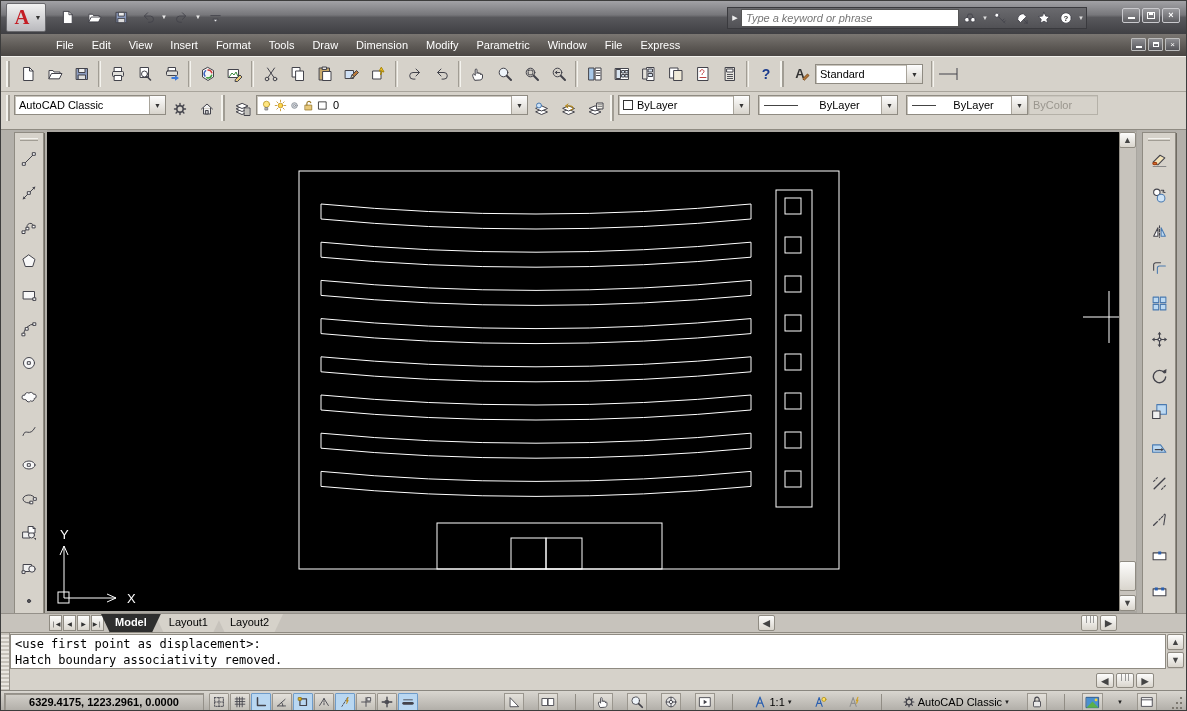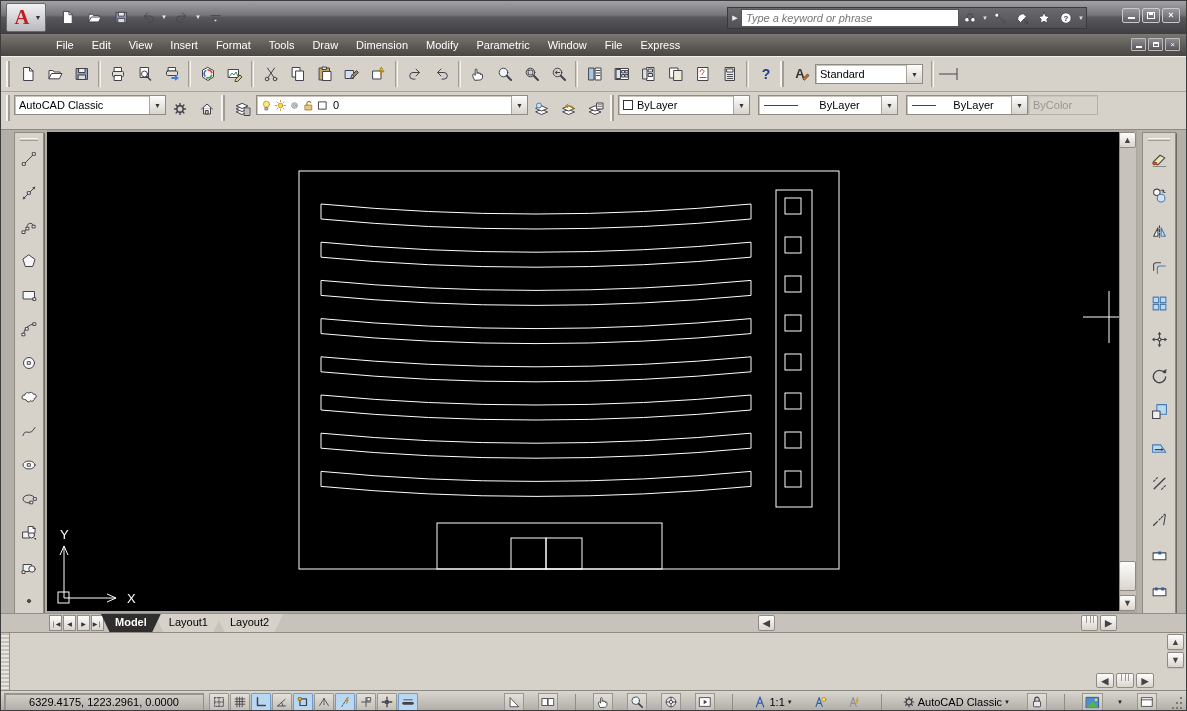--- a/index.html
+++ b/index.html
@@ -101,21 +101,21 @@
     border:1px solid #8f8b82; font-family:"DejaVu Sans Mono", monospace; font-size:12px; padding:1px 4px; line-height:16px; }
   .cmd-vscroll { position:absolute; left:1166px; top:1px; width:17px; height:35px; background:#c7c3bc; }
   .cmd-prompt { position:absolute; left:9px; top:38px; width:1156px; height:19px; background:#fff;
     border:1px solid #8f8b82; font-family:"DejaVu Sans Mono", monospace; font-size:12px; padding:1px 4px; }
   .cmd-hscroll { position:absolute; left:1095px; top:40px; display:flex; gap:2px; }
   .cmd-hscroll .sbb { position:static; width:18px; height:15px; }
   
   .statusbar { position:absolute; left:0; top:689px; width:100%; height:22px;
     background:linear-gradient(#d9d6d0,#aeaba5); border-top:1px solid #8a8780; }
   .coords { position:absolute; left:3px; top:2px; width:200px; height:18px; border:1px solid #949089;
-    box-shadow:inset 1px 1px 0 #9b978f; display:flex; align-items:center; justify-content:center; font-size:11px; }
+    box-shadow:inset 1px 1px 0 #9b978f; display:flex; align-items:center; justify-content:center; font-size:11px;font-weight:bold; }
   .toggles { position:absolute; left:208px; top:2px; display:flex; gap:1px; }
   .tg { width:20px; height:18px; border:1px solid #9a968e; background:linear-gradient(#e3e0da,#c2bfb8);
     display:flex; align-items:center; justify-content:center; border-radius:1px; }
   .tg.on { background:#b9d7f1; border-color:#6f9cc9; }
   .sright { position:absolute; right:3px; top:2px; display:flex; align-items:center; gap:14px; height:18px; }
   .sbtn { height:18px; min-width:20px; border:1px solid transparent; display:flex; align-items:center;
     justify-content:center; gap:2px; padding:0 2px; font-size:11px; }
   .sbtn.raised { border-color:#9a968e; background:linear-gradient(#e3e0da,#c2bfb8); }
   .ssep { width:1px; height:16px; background:#918d85; margin:0 3px; }
   .sdd { font-size:6px; color:#222; }
@@ -799,20 +799,24 @@
     <div class="sb-track-h" style="left:755px;top:1px;width:362px;height:17px;"></div>
     <div class="sb-btn" style="left:757px;top:1px;width:17px;height:16px;position:absolute;">◀</div>
     <div class="sb-thumb" style="left:1080px;top:1px;width:17px;height:16px;position:absolute;">
         <div class="lines"></div>
       </div>
     <div class="sb-btn" style="left:1099px;top:1px;width:17px;height:16px;position:absolute;">▶</div>
   </div>
 
   <div class="command">
     <div class="cmd-grip"></div>
+    <div class="cmd-history" id="cmdHistory">
+        <div>&lt;use first point as displacement&gt;:</div>
+        <div>Hatch boundary associativity removed.</div>
+      </div>
     <div class="cmd-vscroll">
       <div class="sb-btn" style="position:static;width:17px;height:16px;">▲</div>
       <div class="sb-btn" style="position:static;width:17px;height:16px;margin-top:2px;">▼</div>
     </div>
     <div class="cmd-hscroll">
       <div class="sb-btn sbb">◀</div>
       <div class="sb-thumb sbb" style="position:static;">
           <div class="lines"></div>
         </div>
       <div class="sb-btn sbb">▶</div>

